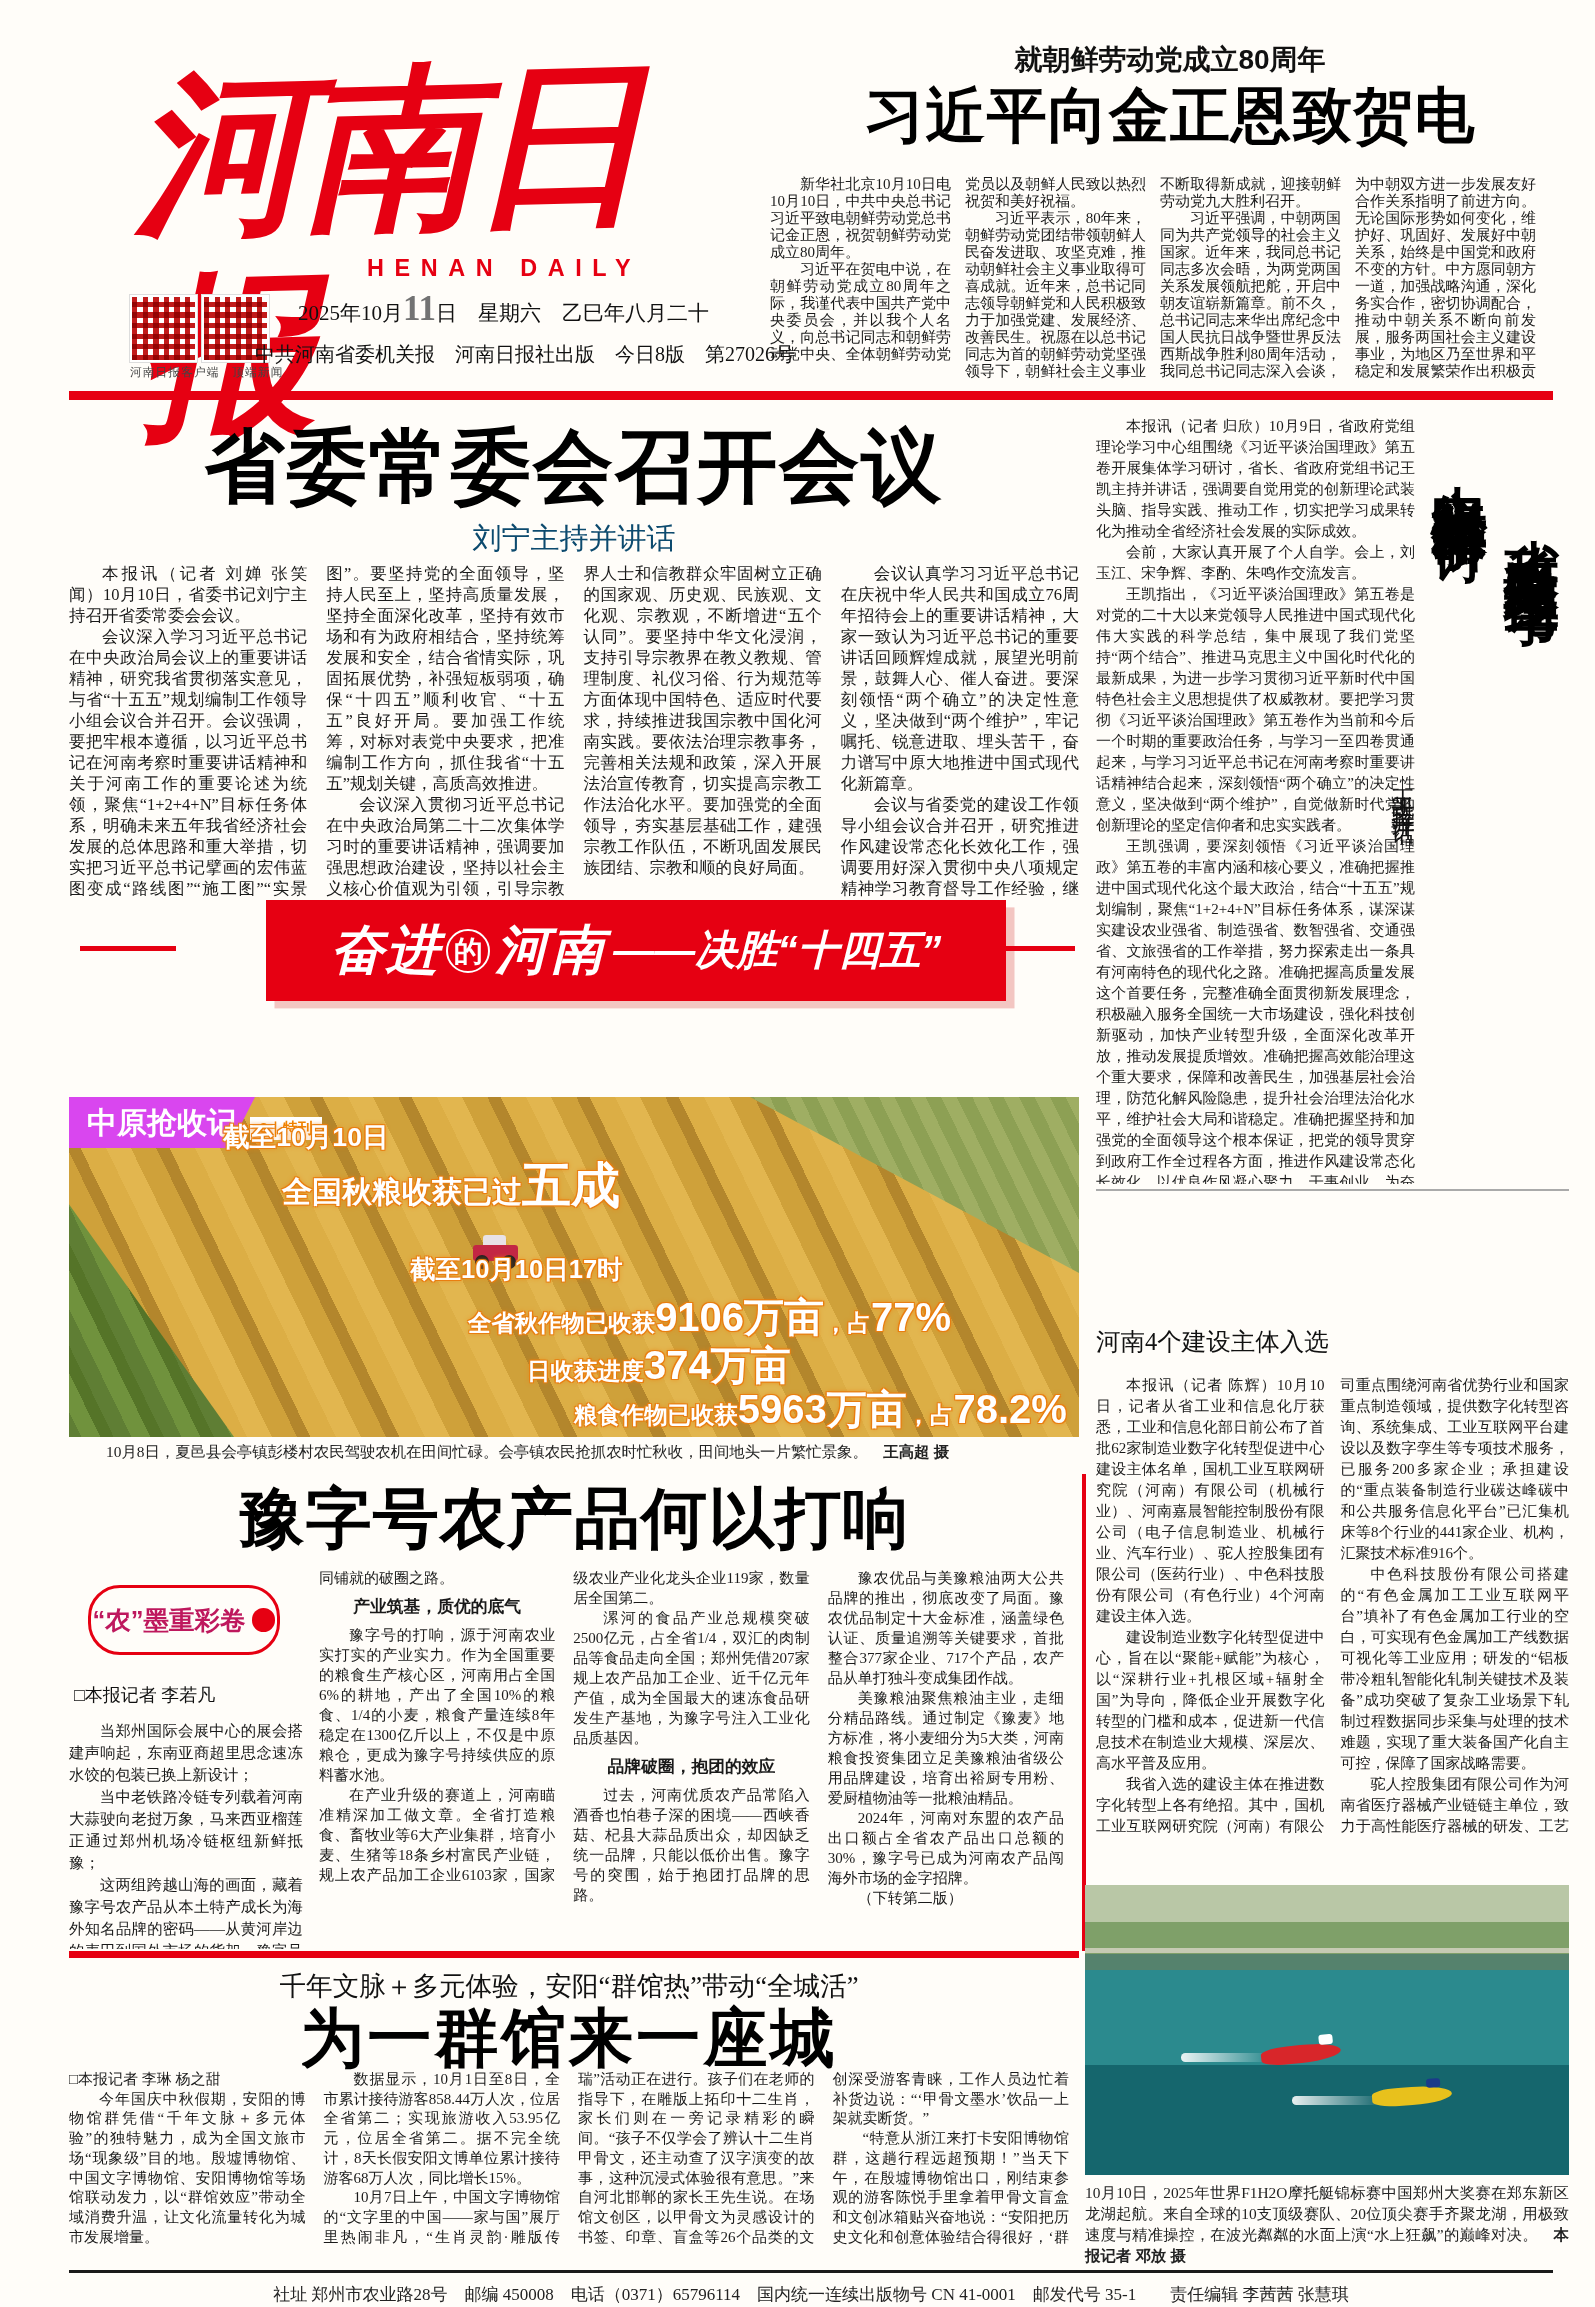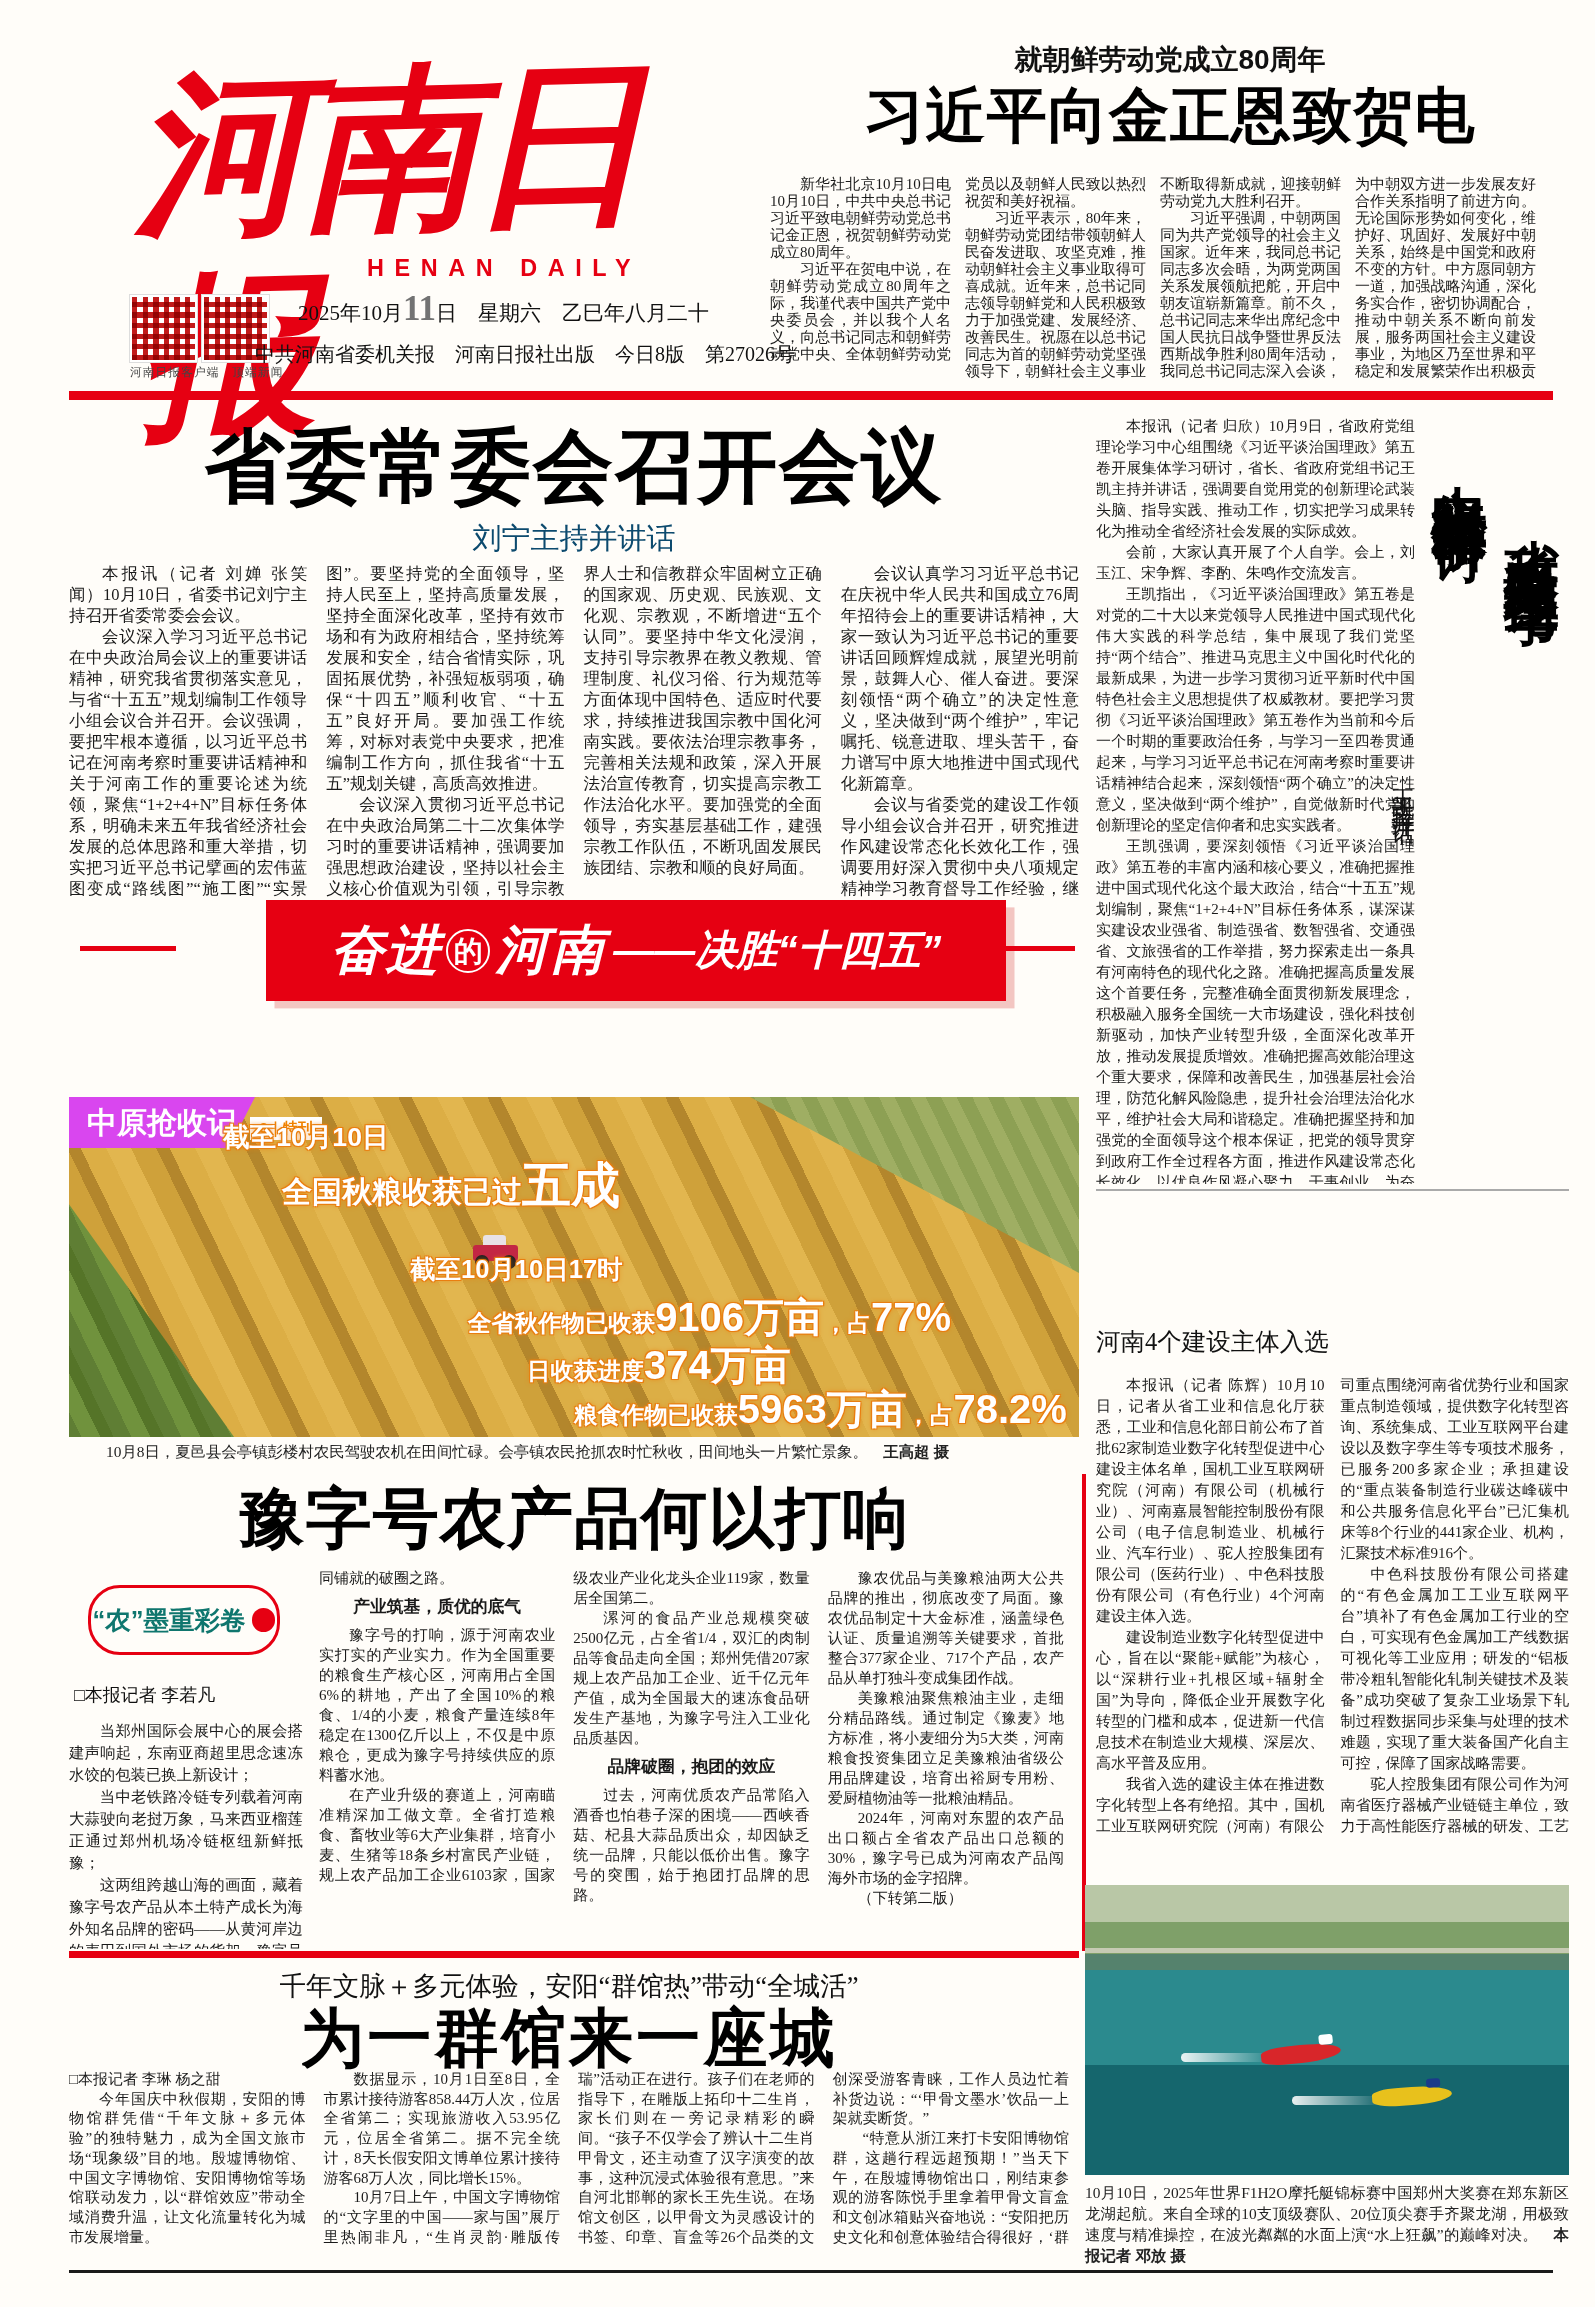--- a/index.html
+++ b/index.html
@@ -89,21 +89,21 @@
   #ov2b{left:468px;top:1290px;font-size:23.4px;}
   #ov2c{left:527px;top:1338px;font-size:23.4px;}
   #ov2d{left:574px;top:1382px;font-size:23.4px;}
   .statbig{font-size:40px;}
   #photo1-caption{left:106px;top:1442px;width:947px;font-size:15.4px;color:#222;text-align:justify;}
   #photo1-caption b{font-family:"Liberation Sans",sans-serif;}
   
   #yu-headline{left:69px;top:1474px;width:1010px;text-align:center;font-size:66px;font-weight:900;color:#000;letter-spacing:1.1px;}
   #yu-vrule{left:1082px;top:1474px;width:4.3px;height:477px;background:#e60012;}
   #yu-badge{left:88px;top:1585px;width:186px;height:64px;border:3.7px solid #e60012;border-radius:32px;
-     color:#0f766e;font-size:25.5px;font-weight:900;display:flex;align-items:center;justify-content:center;gap:6.4px;}
+     color:#be185d;font-size:25.5px;font-weight:900;display:flex;align-items:center;justify-content:center;gap:6.4px;}
   #yu-badge .dot{width:23.4px;height:23.4px;border-radius:50%;background:#e60012;}
   #yu-byline{left:74px;top:1683px;font-size:18px;color:#111;}
   #yu-col1{left:69px;top:1720px;width:234px;height:229px;font-size:15.4px;line-height:22px;overflow:hidden;}
   #yu-cols{left:319px;top:1568px;width:745px;height:382px;font-size:15px;line-height:20px;
            column-count:3;column-gap:18px;overflow:hidden;}
   #rule-mid{left:69px;top:1951px;width:1010px;height:7.4px;background:#e60012;}
   
   #bot-kicker{left:69px;top:1968px;width:1000px;text-align:center;font-size:26.6px;color:#111;}
   #bot-headline{left:69px;top:1995px;width:1000px;text-align:center;font-size:64px;font-weight:900;color:#000;letter-spacing:3.2px;}
   #bot-body{left:69px;top:2070px;width:1000px;height:196px;font-size:15px;line-height:19.7px;
@@ -263,15 +263,16 @@
     <div class="wake" id="wake1"></div>
     <div class="boat" id="boat1"></div>
     <div class="wake" id="wake2"></div>
     <div class="boat" id="boat2"></div>
   </div>
   <div class="abs" id="photo2-caption">
     <span>10月10日，2025年世界F1H2O摩托艇锦标赛中国郑州大奖赛在郑东新区龙湖起航。来自全球的10支顶级赛队、20位顶尖赛手齐聚龙湖，用极致速度与精准操控，在波光粼粼的水面上演“水上狂飙”的巅峰对决。</span>　<b>本报记者 邓放 摄</b>
   </div>
 
   <div class="abs" id="rule-bot"></div>
+  <div class="abs" id="footer-line">社址 郑州市农业路28号　邮编 450008　电话（0371）65796114　国内统一连续出版物号 CN 41-0001　邮发代号 35-1　　责任编辑 李茜茜 张慧琪</div>
 
 </div>
 
 
 </body></html>

